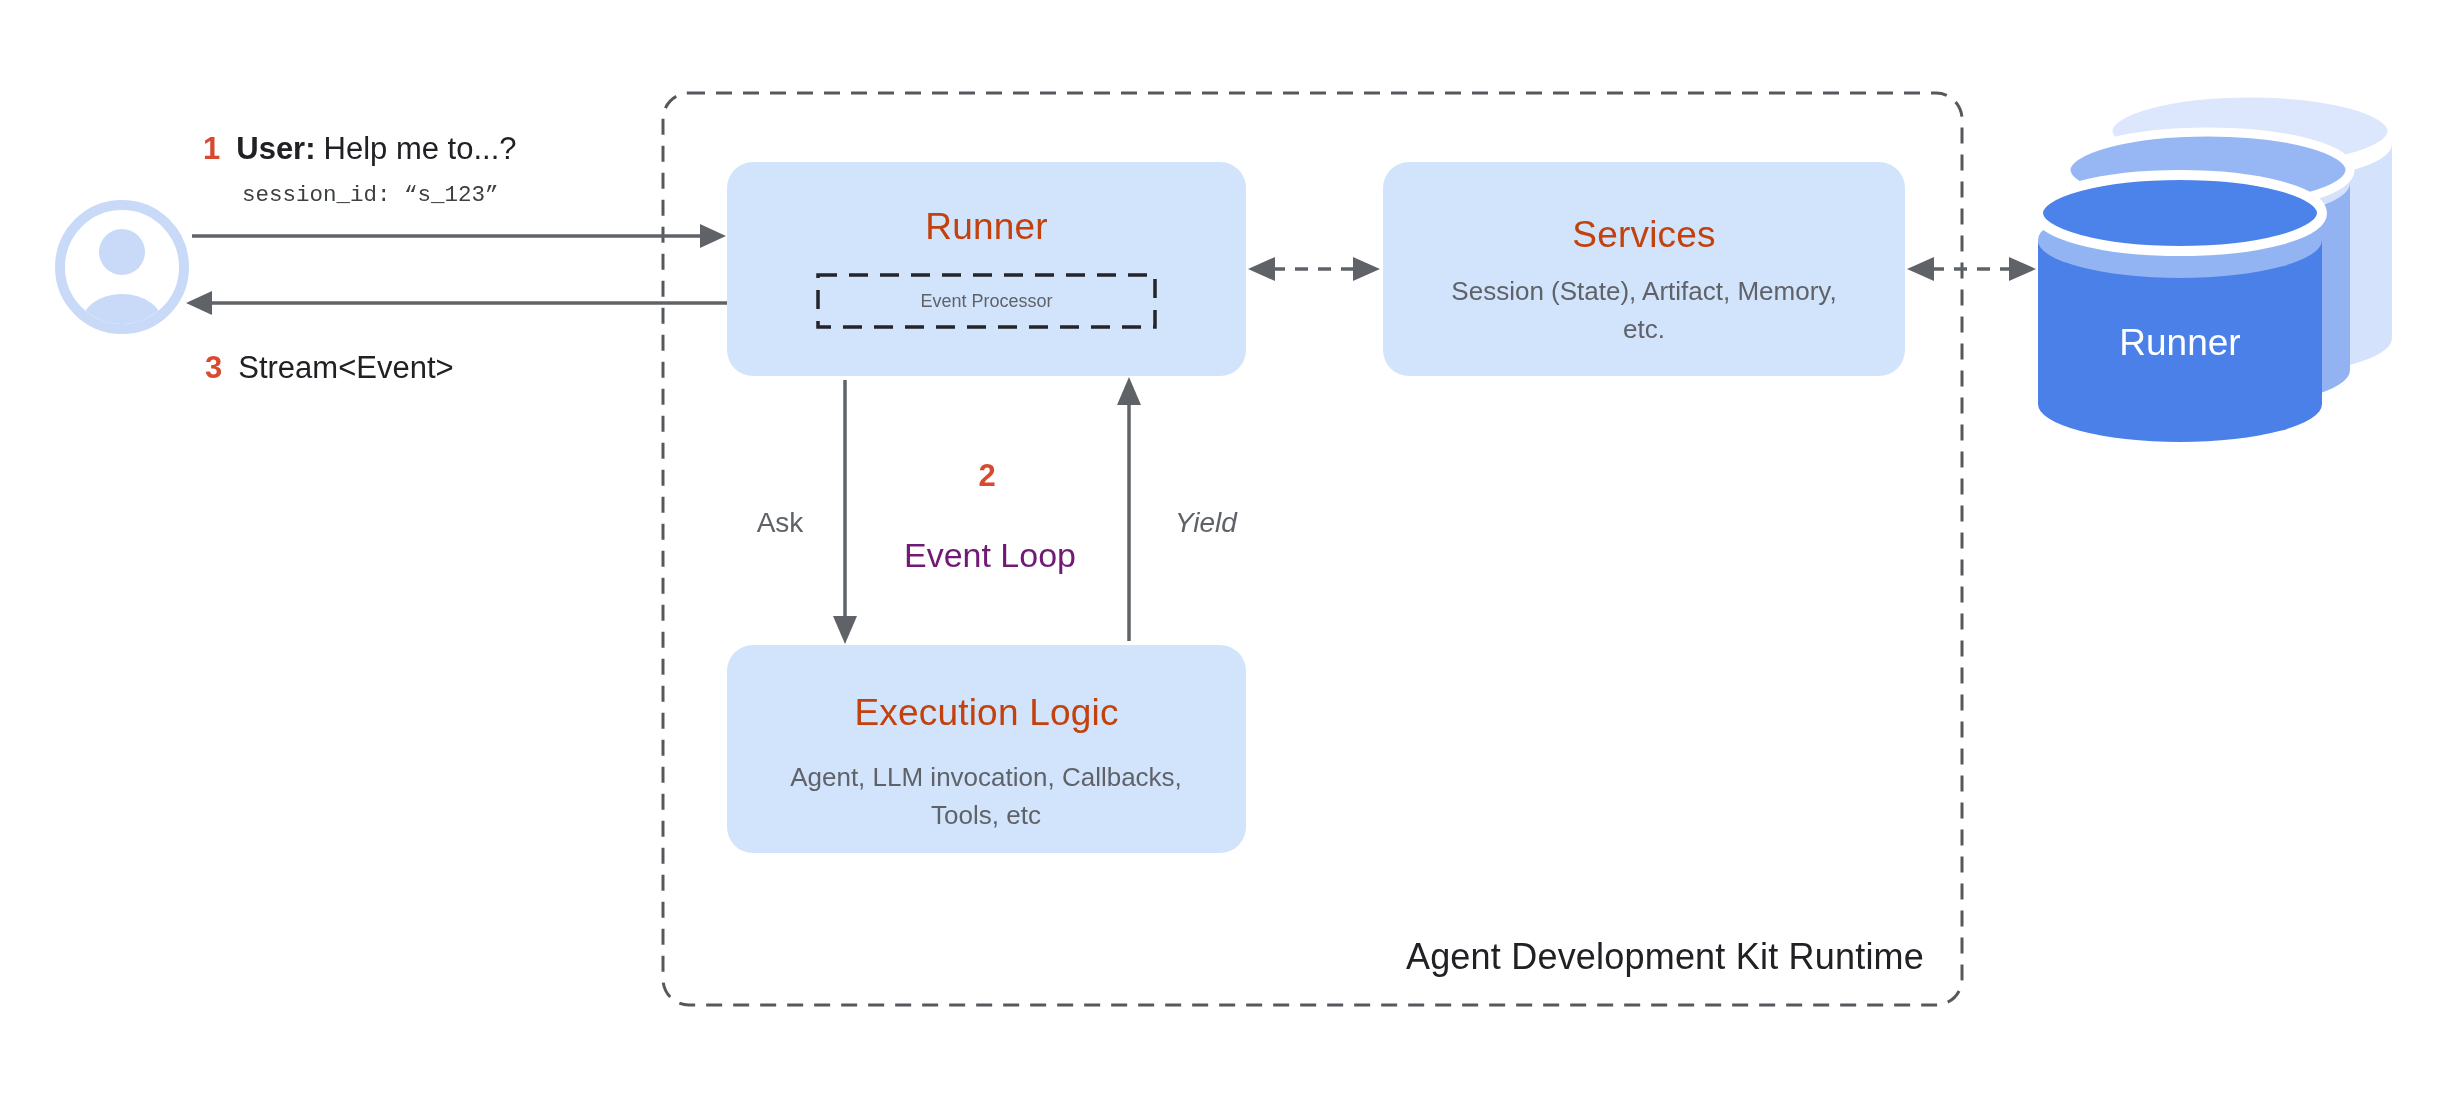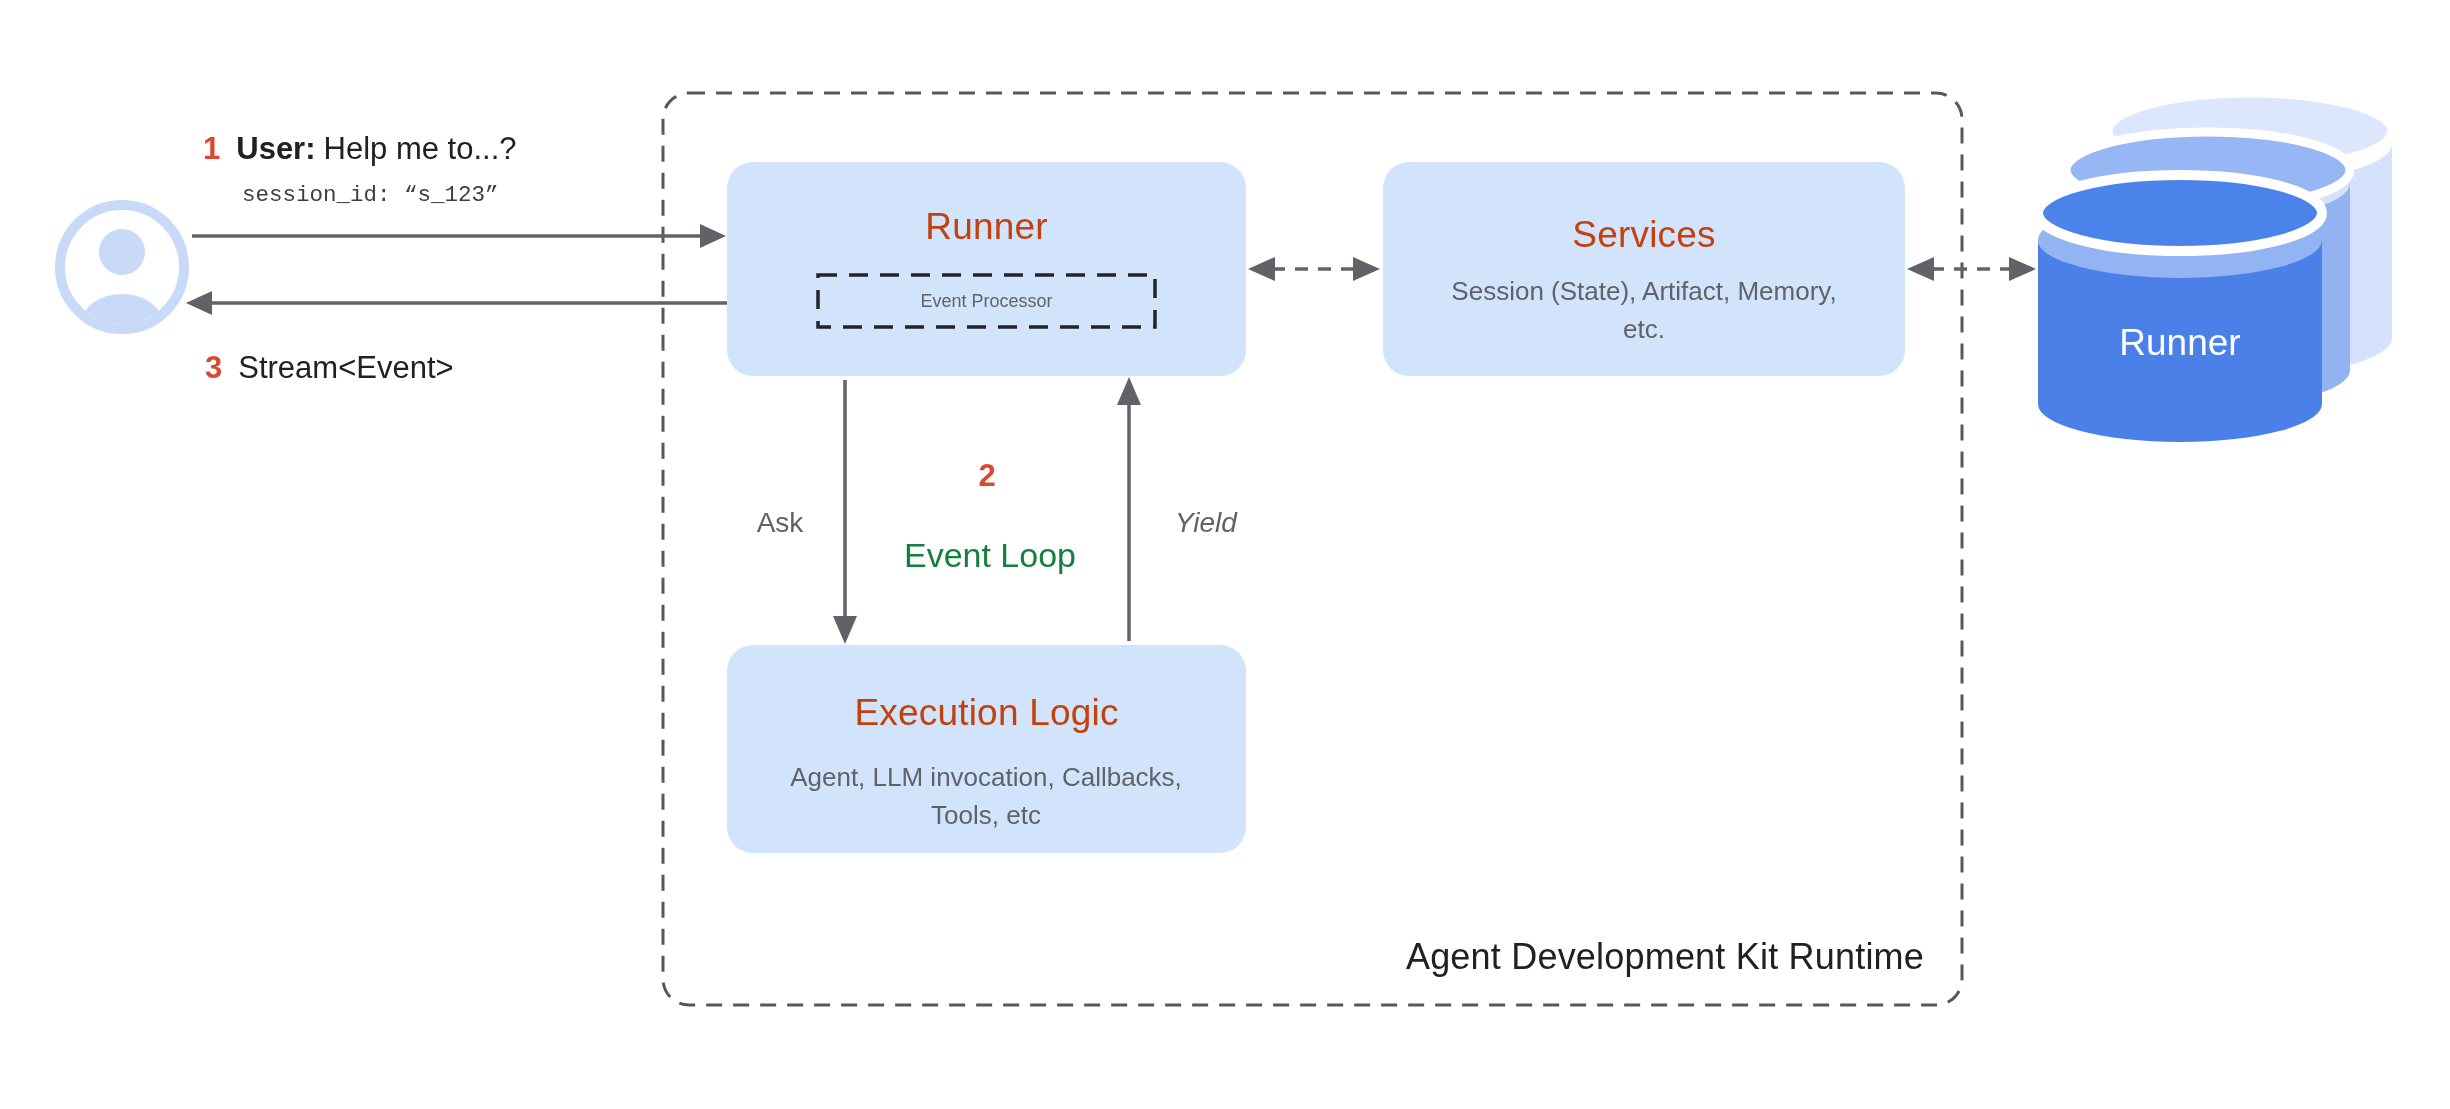--- a/index.html
+++ b/index.html
@@ -38,21 +38,21 @@
   }
   .flow-label{
     position:absolute;font-size:28px;color:#5F6368;text-align:center;
   }
   .loop-num{
     position:absolute;left:927px;top:458px;width:120px;text-align:center;
     font-size:31px;font-weight:700;color:#D8492F;
   }
   .loop-text{
     position:absolute;left:857px;top:536px;width:266px;text-align:center;
-    font-size:34px;color:#15803d;
+    font-size:34px;color:#701a75;
   }
   .runtime-label{
     position:absolute;left:1278px;top:936px;width:646px;text-align:right;
     font-size:36px;color:#202124;letter-spacing:.2px;
   }
   .storage-label{
     position:absolute;left:2040px;top:322px;width:280px;text-align:center;
     font-size:37px;color:#FFFFFF;
   }
 </style>

